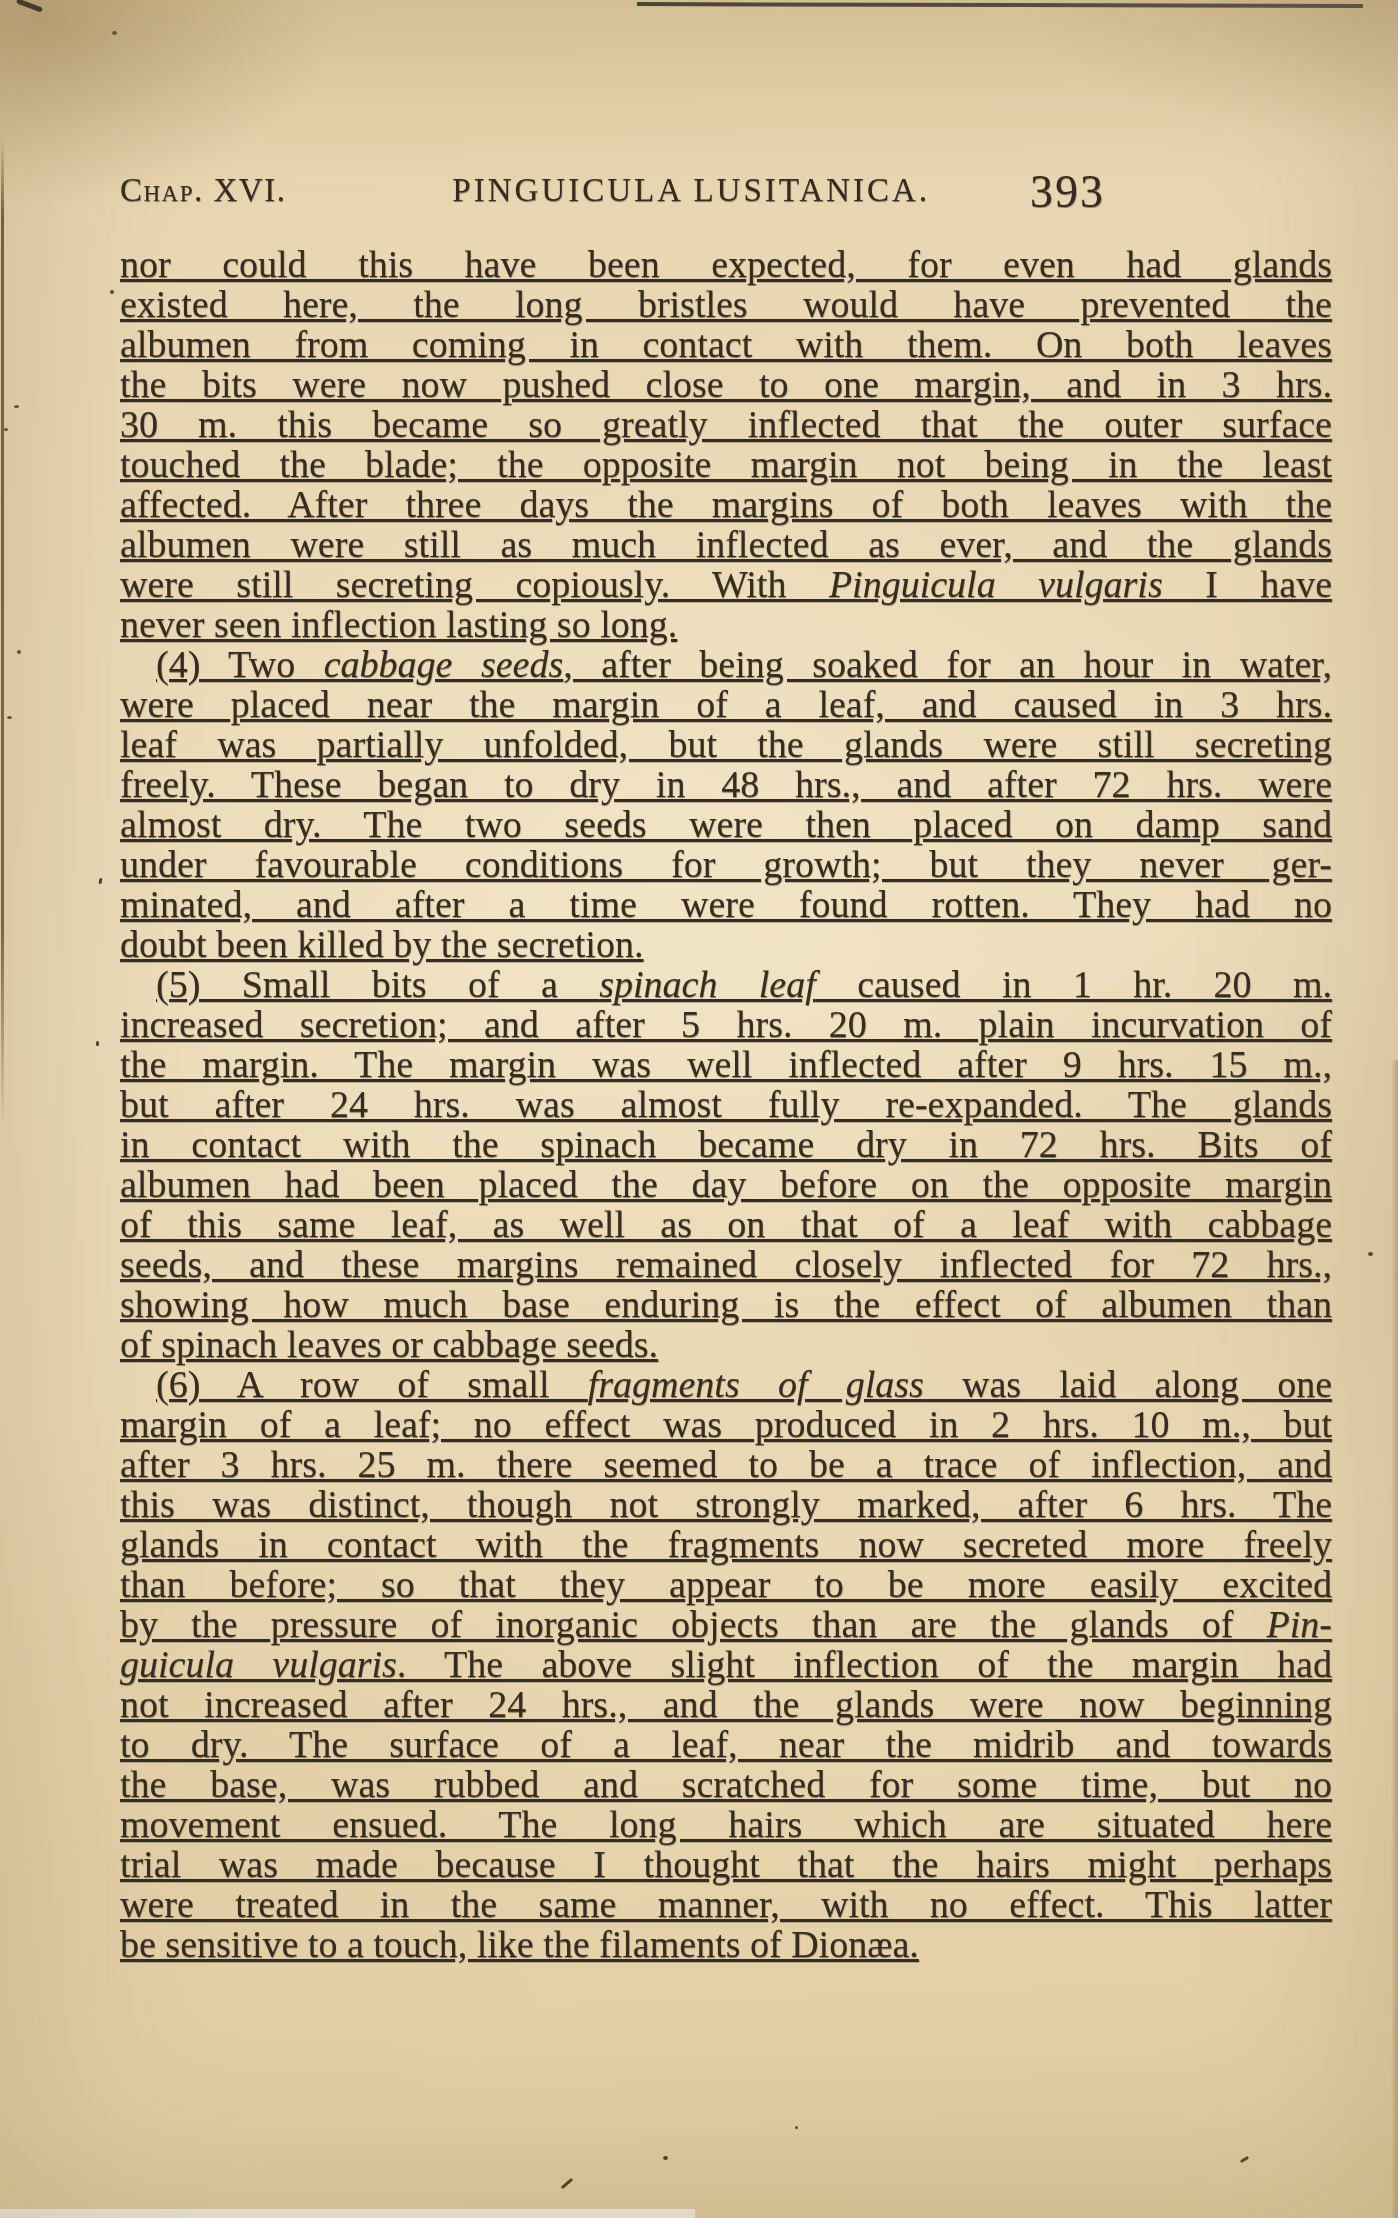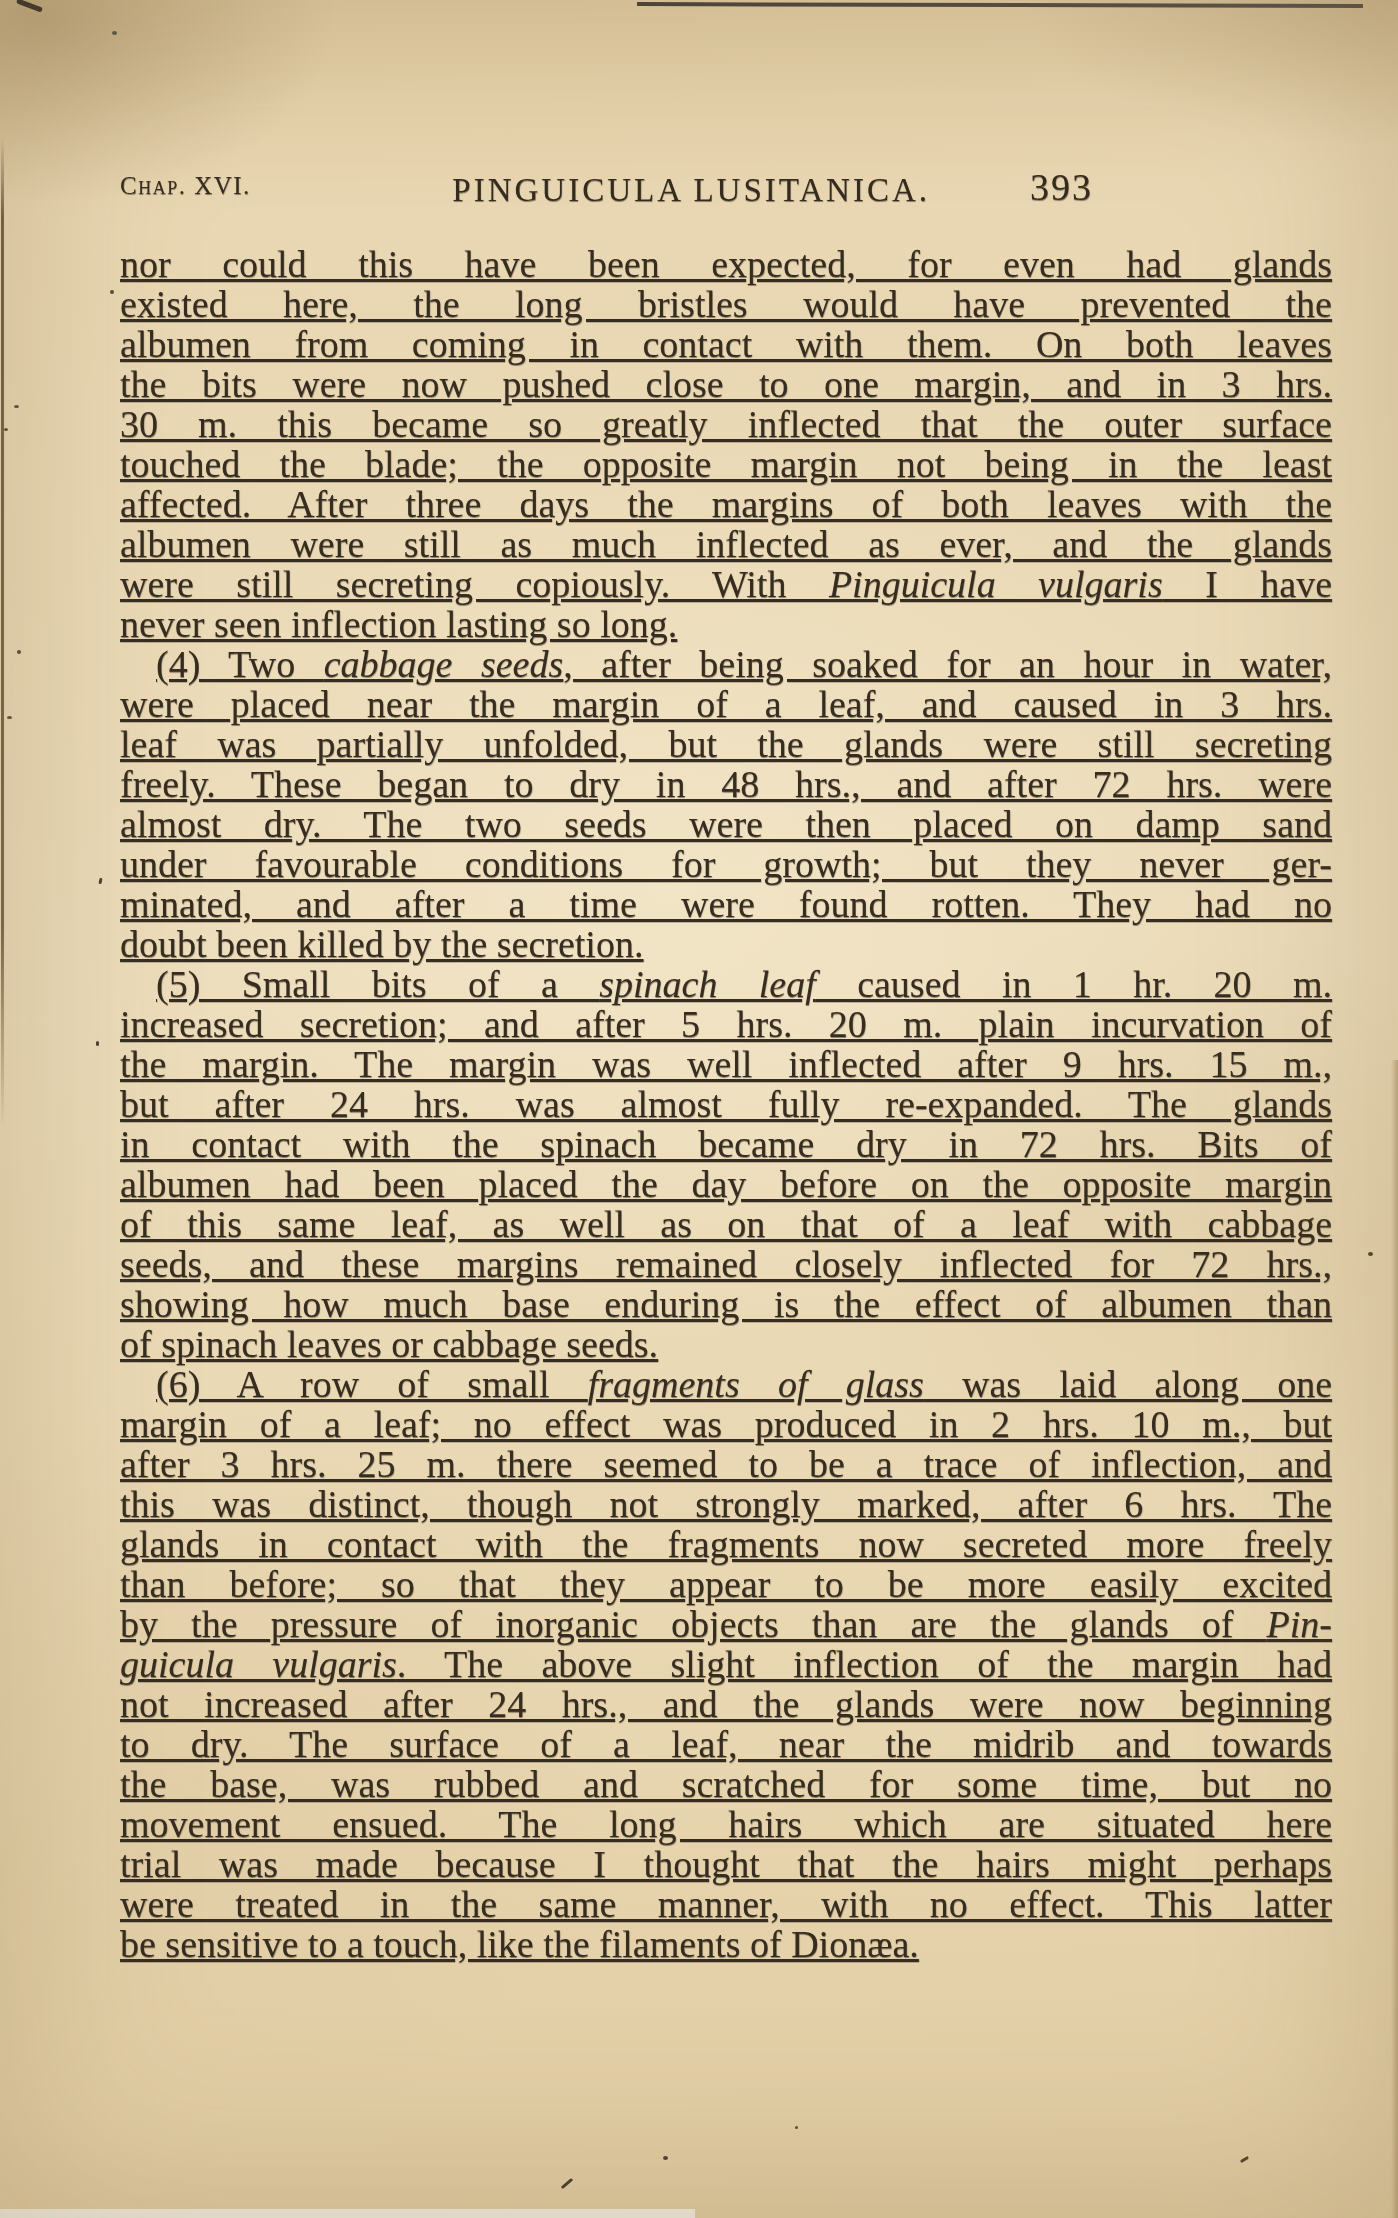--- a/index.html
+++ b/index.html
@@ -20,29 +20,29 @@
   }
   .page::after {
     content:""; position:absolute; inset:0; pointer-events:none;
     box-shadow: inset 0 0 170px 32px rgba(125,95,50,0.22);
   }
   .ink { text-shadow: 0.4px 0.5px 0.8px rgba(54,45,32,0.55); }
 
   
   .header-chapter {
     position:absolute; left:120px; top:172px;
-    font-size:25px; font-variant:small-caps; letter-spacing:1.5px;
+    font-size:33px; font-variant:small-caps; letter-spacing:1.5px;
   }
   .header-title {
     position:absolute; left:330px; top:172px; width:600px;
     text-align:right; font-size:33px; letter-spacing:3px;
   }
   .header-page-number {
     position:absolute; left:1030px; top:165px;
-    font-size:38px; letter-spacing:2px;font-family:Liberation Serif, serif;
+    font-size:46px; letter-spacing:2px;font-family:Liberation Serif, serif;
   }
 
   
   .body-text {
     position:absolute; left:120px; top:244px; width:1212px;
     font-size:38px; line-height:40px;text-decoration:underline;
   }
   .line { text-align:justify; text-align-last:justify; }
   .line.last { text-align-last:left; }
   .line.indented { text-indent:36px; }

